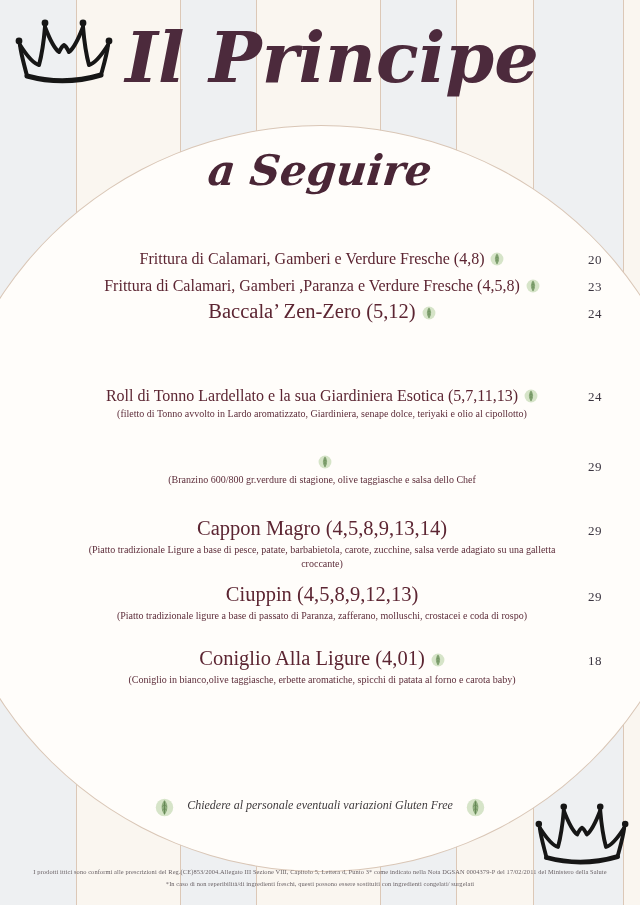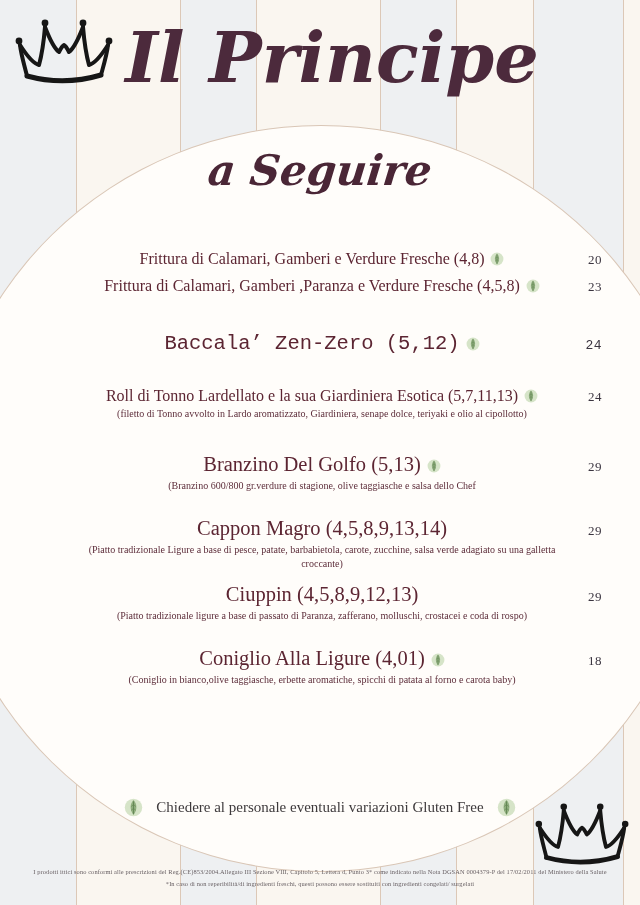--- a/index.html
+++ b/index.html
@@ -35,40 +35,40 @@
     position:absolute;top:146px;left:0;width:100%;
     text-align:center;font-style:italic;font-weight:bold;
     font-family:"DejaVu Serif", serif;
     transform:skewX(-6deg);
     font-size:42px;color:#4a2636;margin:0;
   }
   .menu{position:absolute;left:42px;top:0;width:560px;height:881px;}
   .item{position:absolute;left:0;width:100%;text-align:center;color:#5c2532;}
   .item:nth-child(1){top:250px;}
   .item:nth-child(2){top:277px;}
-  .item:nth-child(3){top:332px;font-family:Liberation Mono, monospace;}
+  .item:nth-child(3){top:300px;}
   .item:nth-child(4){top:387px;}
   .item:nth-child(5){top:453px;}
   .item:nth-child(6){top:517px;}
   .item:nth-child(7){top:583px;}
   .item:nth-child(8){top:647px;}
   .item:nth-child(9){top:705px;}
   .item-name{display:inline;font-size:20.5px;line-height:1.15;}
   .item.size-s .item-name{font-size:16px;}
   .leaf{display:inline-block;vertical-align:-2px;margin-left:6px;width:14px;height:14px;}
   .desc{font-size:10px;line-height:1.4;color:#5d2d3a;padding:2px 30px 0 30px;}
   .price{
     position:absolute;right:0;top:6px;
     font-size:13px;color:#3b3540;letter-spacing:0.5px;
   }
   .item.size-s .price{top:2px;}
   .gluten-note{
     position:absolute;top:798px;left:0;width:100%;
-    display:flex;align-items:center;justify-content:center;gap:13px;
-    font-size:15px;color:#3e3a3c;
+    display:flex;align-items:flex-start;justify-content:center;gap:13px;
+    font-size:12px;color:#3e3a3c;font-style:italic;
   }
   .gluten-note .leaf{width:19px;height:19px;margin:0;vertical-align:middle;}
   .legal{
     position:absolute;top:866px;left:0;width:100%;
     text-align:center;font-size:6.4px;line-height:1.9;
     color:#6a6266;letter-spacing:0.1px;
   }
 </style>
 </head>
 <body>
@@ -138,21 +138,21 @@
 
     <div class="item size-s">
       <span class="item-name">Roll di Tonno Lardellato e la sua Giardiniera Esotica (5,7,11,13)</span><svg class="leaf" viewBox="0 0 20 20">
           <use href="#leaf-shape"></use>
         </svg>
       <div class="desc">(filetto di Tonno avvolto in Lardo aromatizzato, Giardiniera, senape dolce, teriyaki e olio al cipollotto)</div>
       <div class="price">24</div>
     </div>
 
     <div class="item">
-      <span class="item-name">Branzino Del Golfo (5,13)</span><svg class="leaf" viewBox="0 0 20 20">
+      <svg class="leaf" viewBox="0 0 20 20">
           <use href="#leaf-shape"></use>
         </svg>
       <div class="desc">(Branzino 600/800 gr.verdure di stagione, olive taggiasche e salsa dello Chef</div>
       <div class="price">29</div>
     </div>
 
     <div class="item">
       <span class="item-name">Cappon Magro (4,5,8,9,13,14)</span>
       <div class="desc">(Piatto tradizionale Ligure a base di pesce, patate, barbabietola, carote, zucchine, salsa verde adagiato su una galletta croccante)</div>
       <div class="price">29</div>

